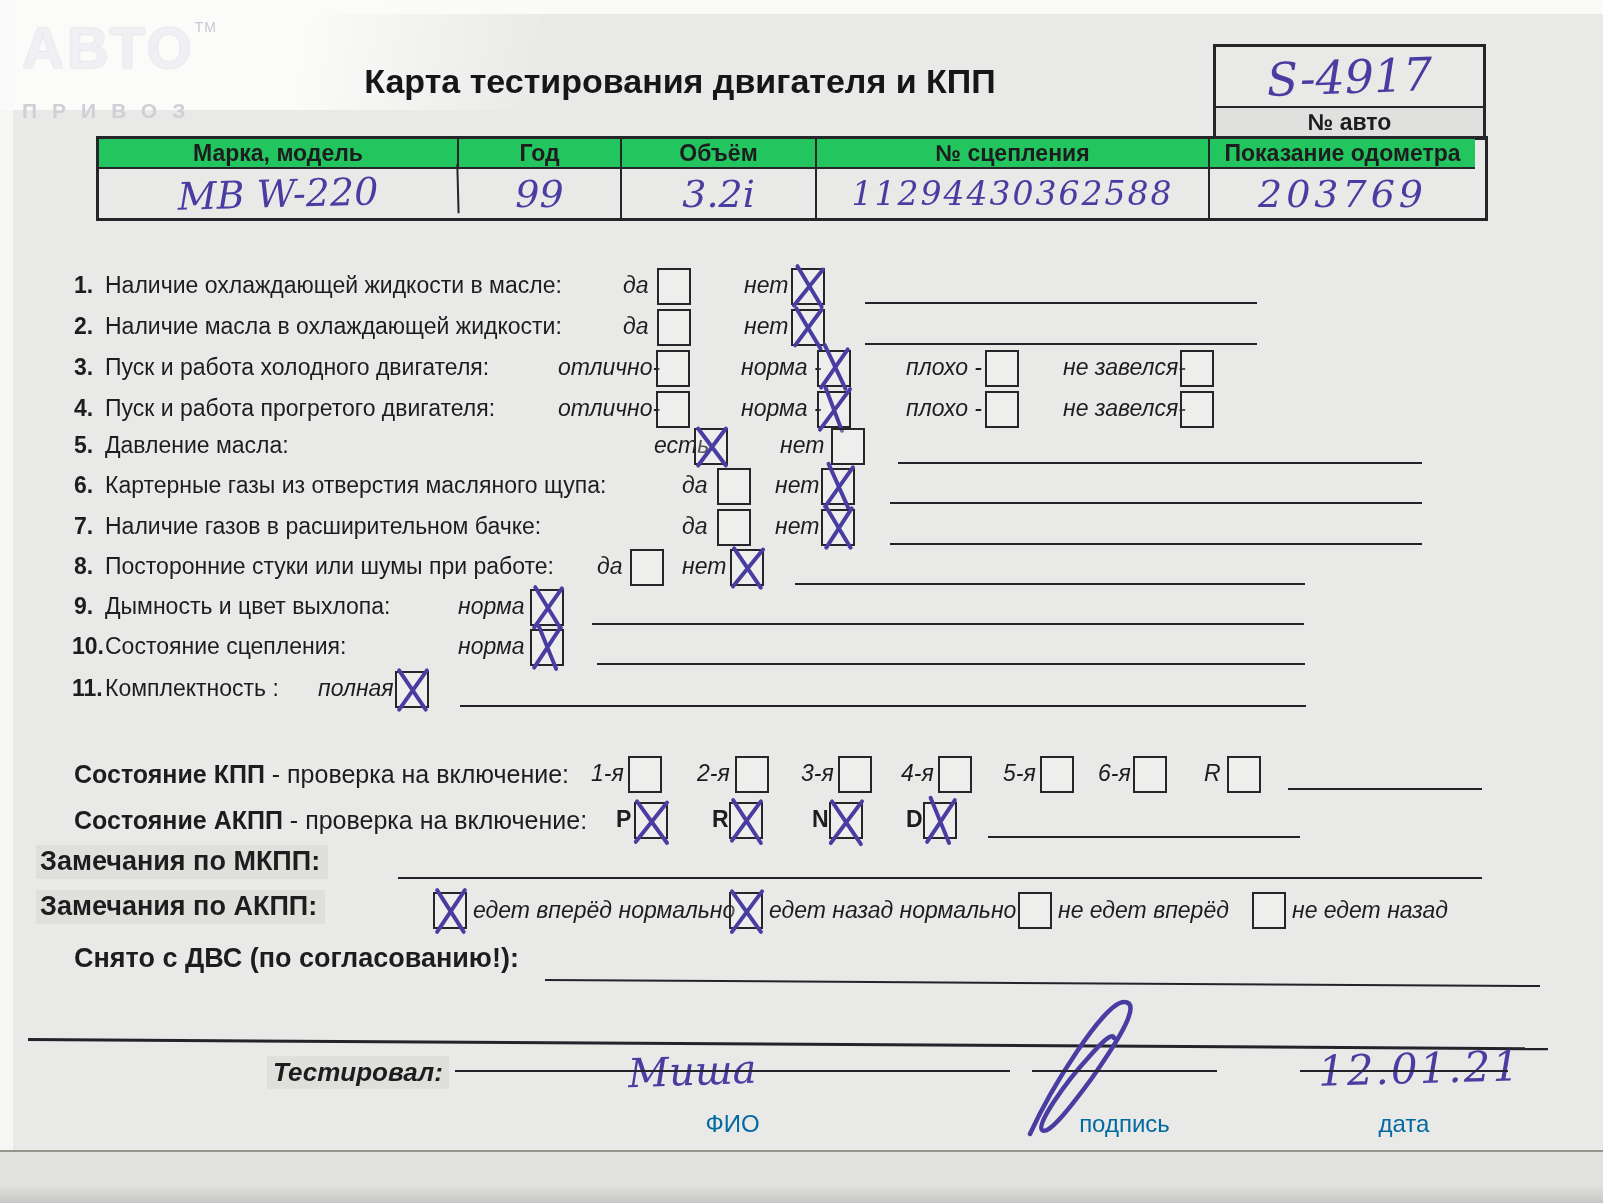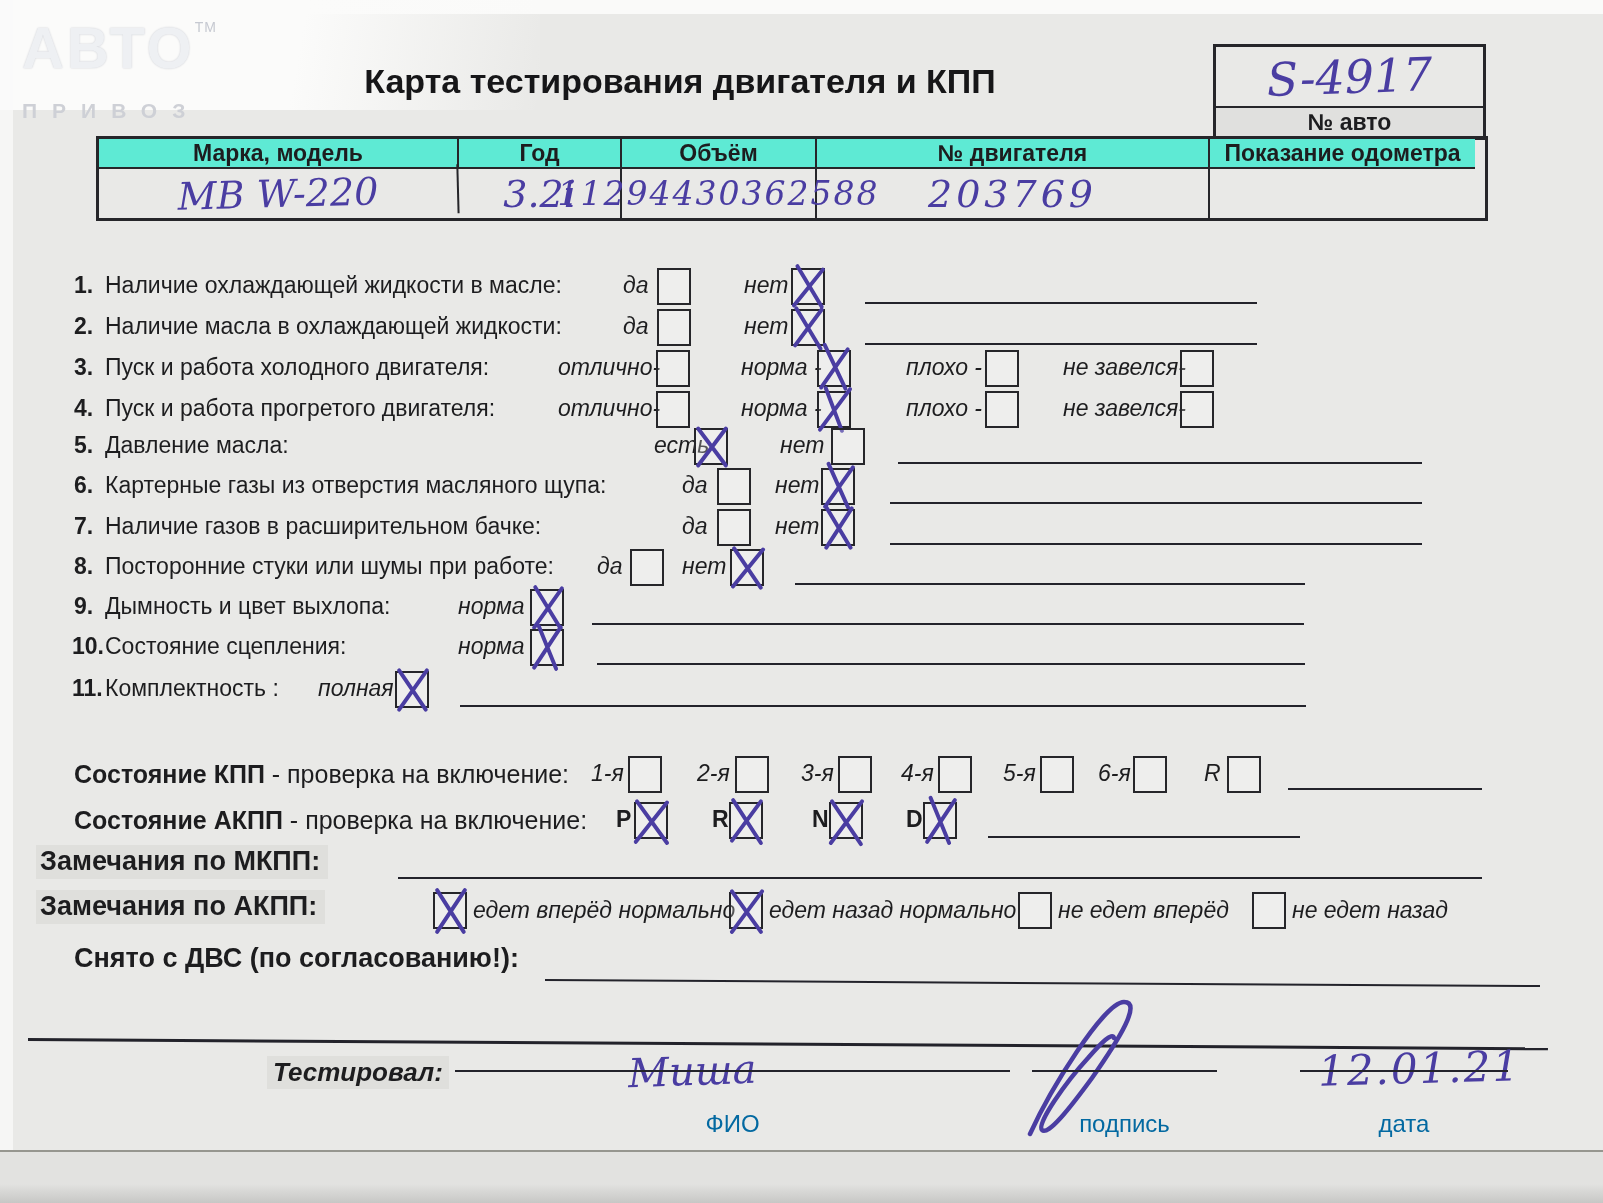--- a/index.html
+++ b/index.html
@@ -23,21 +23,21 @@
   
   .pen{font-family:"DejaVu Serif",serif;font-style:italic;color:#4a3da2;}
 
   
   .autobox{position:absolute;left:1213px;top:44px;width:267px;border:3px solid #26262a;}
   .autobox .no{height:59px;display:flex;align-items:center;justify-content:center;font-size:46px;transform:rotate(-2deg);}
   .autobox .cap{height:29px;border-top:2px solid #26262a;background:#e0e0de;display:flex;align-items:center;justify-content:center;font-size:23px;font-weight:bold;}
 
   
   .vtable{position:absolute;left:96px;top:136px;width:1386px;border:3px solid #26262a;display:grid;grid-template-columns:360px 163px 195px 393px 265px;grid-template-rows:30px 49px;}
-  .vtable .h{background:#5eead4;border-right:2px solid #26262a;border-bottom:2px solid #26262a;display:flex;align-items:center;justify-content:center;font-size:23px;font-weight:bold;}
+  .vtable .h{background:#22c55e;border-right:2px solid #26262a;border-bottom:2px solid #26262a;display:flex;align-items:center;justify-content:center;font-size:23px;font-weight:bold;}
   .vtable .v{border-right:2px solid #26262a;display:flex;align-items:center;justify-content:center;font-size:38px;}
   .vtable .h:nth-child(5),.vtable .v:nth-child(10){border-right:none;}
   .vtable .v.eng{font-size:33px;letter-spacing:2px;}
   .vtable .v.odo{letter-spacing:4px;}
 
   
   .row{position:absolute;left:0;width:1603px;height:40px;font-size:23px;}
   .row>*{position:absolute;top:4px;}
   .num{font-weight:bold;}
   .opt{font-style:italic;white-space:nowrap;}
@@ -70,23 +70,24 @@
 
   <div class="autobox">
     <div class="no pen">S-4917</div>
     <div class="cap">№ авто</div>
   </div>
 
   <div class="vtable">
     <div class="h">Марка, модель</div>
     <div class="h">Год</div>
     <div class="h">Объём</div>
-    <div class="h">№ двигателя</div>
+    <div class="h">№ сцепления</div>
     <div class="h">Показание одометра</div>
     <div class="v pen" style="transform:rotate(-1.5deg);">МВ W-220</div>
+    <div class="v pen">99</div>
     <div class="v pen">3.2i</div>
     <div class="v pen eng">11294430362588</div>
     <div class="v pen odo">203769</div>
   </div>
 
   <div class="row" style="top:268px">
     <span class="num" style="left:74px">1.</span>
     <span style="left:105px">Наличие охлаждающей жидкости в масле:</span>
     <span class="opt" style="left:623px">да</span>
     <span class="cb" style="left:657px"></span>

